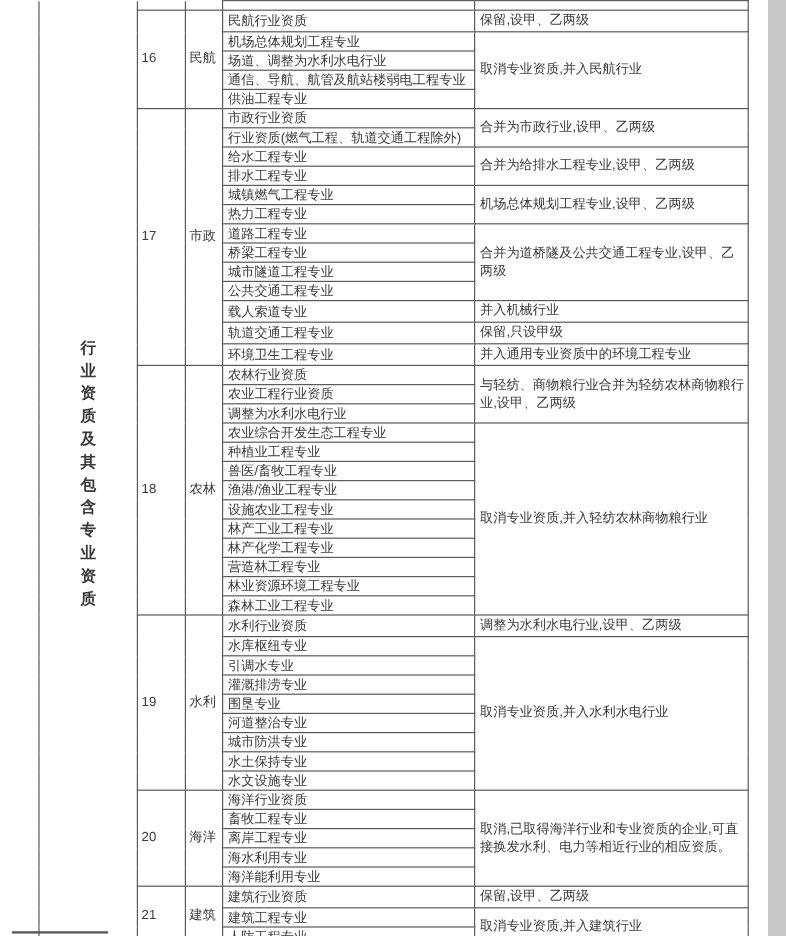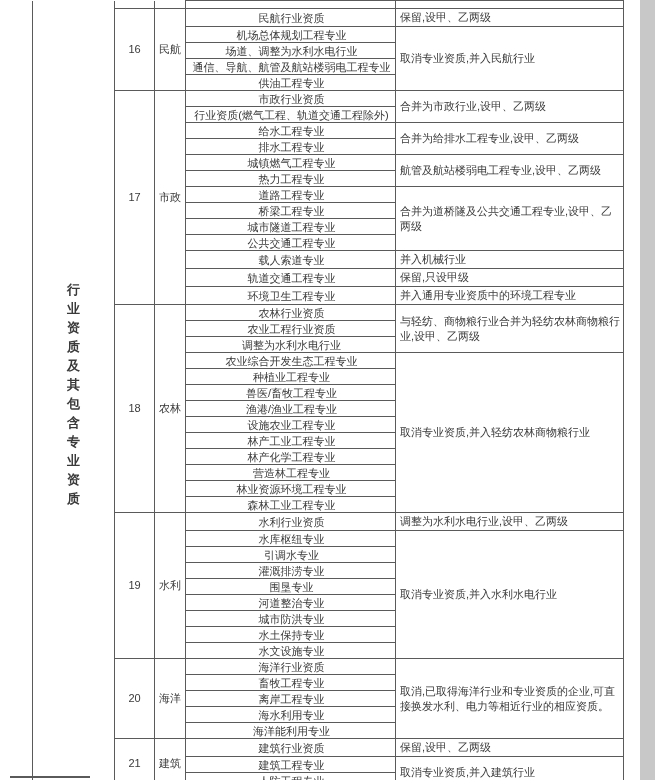--- a/index.html
+++ b/index.html
@@ -20,22 +20,22 @@
     font-size:11px; color:#3a3a3a;
     overflow:hidden; vertical-align:middle;
     line-height:13px;
   }
   tr.r  { height:15.9px; }
   tr.pt { height:8px; }
   tr.pt td { border-top:none; }
   tr.pt td.spec, tr.pt td.act { border-top:1px solid #5a5a5a; }
   td.cat { font-weight:bold; font-size:13px; text-align:center; padding:0; }
   td.cat .ch { display:block; line-height:19px; }
-  td.num, td.ind { text-align:center; padding:0 3px;margin-top:36px; }
-  td.spec { text-align:center; padding:2px 2px 0 4px; white-space:nowrap; }
+  td.num, td.ind { padding:0 3px;margin-top:36px; }
+  td.spec { text-align:left; padding:2px 2px 0 4px; white-space:nowrap; }
   td.act  { text-align:left; padding:1px 2px 1px 4px; line-height:15px;margin-left:38px; }
   .stub-line { position:absolute; left:10px; top:776px; width:80px; height:2px; }
 </style>
 </head>
 <body style="background: rgb(255, 255, 255);">
 
 <table class="qual-table">
   <colgroup>
     <col style="width:82px">
     <col style="width:40px">
@@ -94,21 +94,21 @@
       </tr>
       <tr class="r">
         <td class="spec">给水工程专业</td>
         <td class="act" rowspan="2">合并为给排水工程专业,设甲、乙两级</td>
       </tr>
       <tr class="r">
         <td class="spec">排水工程专业</td>
       </tr>
       <tr class="r">
         <td class="spec">城镇燃气工程专业</td>
-        <td class="act" rowspan="2">航管及航站楼弱电工程专业,设甲、乙两级</td>
+        <td class="act" rowspan="2">机场总体规划工程专业,设甲、乙两级</td>
       </tr>
       <tr class="r">
         <td class="spec">热力工程专业</td>
       </tr>
       <tr class="r">
         <td class="spec">道路工程专业</td>
         <td class="act" rowspan="4">合并为道桥隧及公共交通工程专业,设甲、乙两级</td>
       </tr>
       <tr class="r">
         <td class="spec">桥梁工程专业</td>

